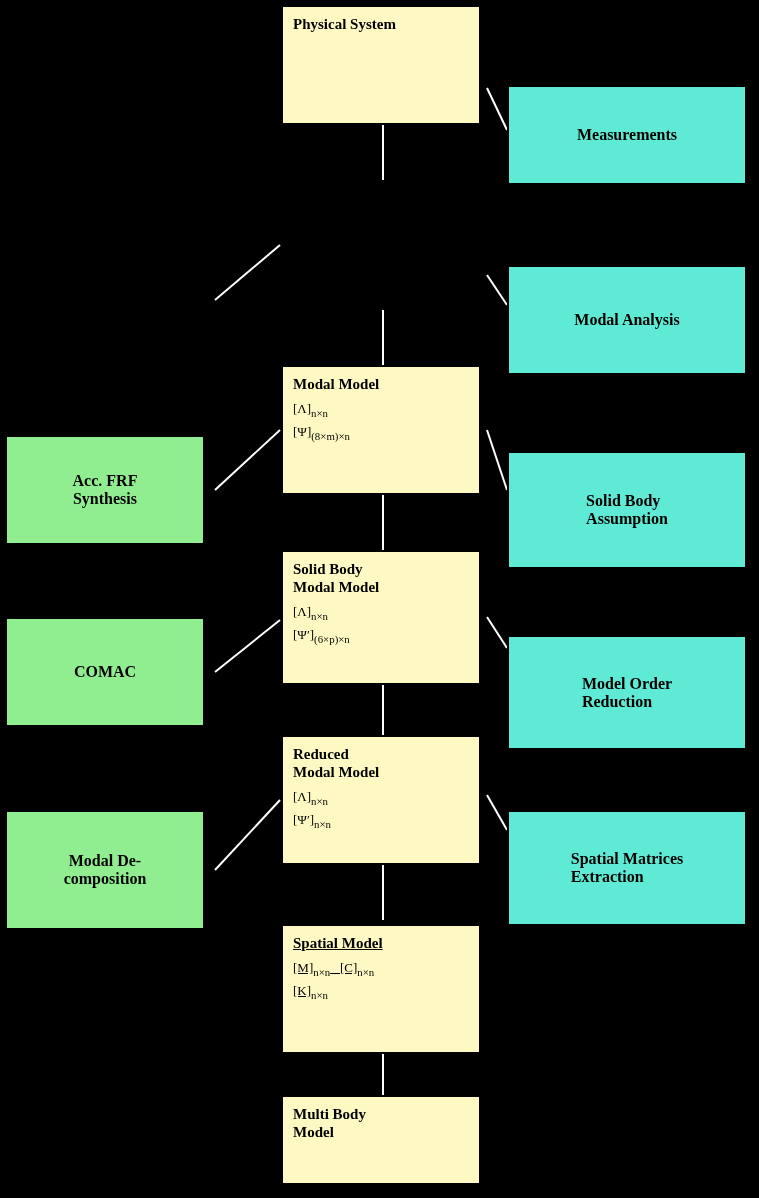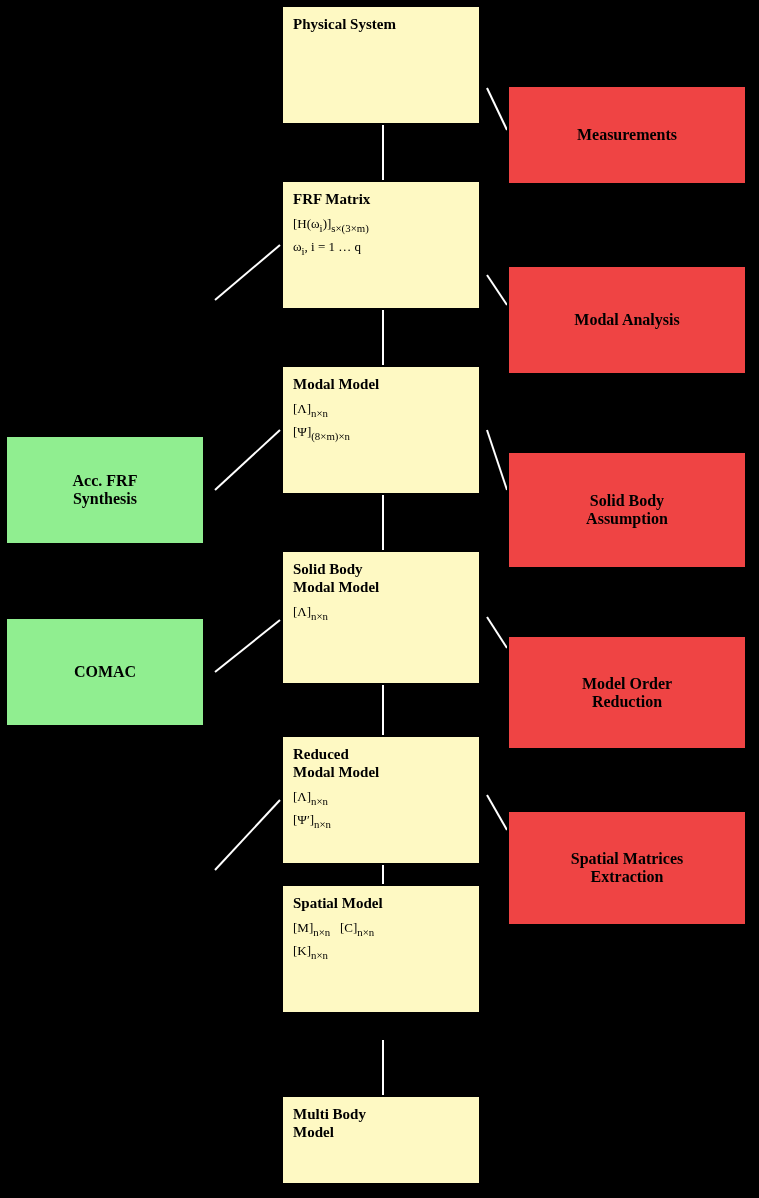--- a/index.html
+++ b/index.html
@@ -32,23 +32,23 @@
       background: #90EE90;
       border: 2px solid #000;
       text-align: center;
       padding: 8px 10px;
       font-weight: bold;
     }
 
     
     .purple-box {
       position: absolute;
-      background: #ef4444;
+      background: #5eead4;
       border: 2px solid #000;
-      text-align: center;
+      text-align: left;
       padding: 8px 10px;
       font-weight: bold;
     }
 
     .box-title {
       font-weight: bold;
       font-size: 15px;
     }
 
     .box-content {
@@ -102,72 +102,69 @@
 
     <line x1="487" y1="617" x2="507" y2="648" stroke="white" stroke-width="2"></line>
 
     <line x1="487" y1="795" x2="507" y2="830" stroke="white" stroke-width="2"></line>
   </svg>
 
   <div class="white-box" style="left: 281px; top: 5px; width: 200px; height: 120px;">
     <span class="box-title">Physical System</span>
   </div>
 
-  <div class="white-box" style="left: 281px; top: 180px; width: 200px; height: 130px;">
-    <span class="box-title">FRF Matrix</span>
-    <div class="box-content">
-      <div>[H(ω<sub>i</sub>)]<sub>s×(3×m)</sub></div>
-      <div>ω<sub>i</sub>, i = 1 … q</div>
-    </div>
-  </div>
 
   <div class="white-box" style="left: 281px; top: 365px; width: 200px; height: 130px;">
     <span class="box-title">Modal Model</span>
     <div class="box-content">
       <div>[Λ]<sub>n×n</sub></div>
       <div>[Ψ]<sub>(8×m)×n</sub></div>
     </div>
   </div>
 
   <div class="white-box" style="left: 281px; top: 550px; width: 200px; height: 135px;">
     <span class="box-title">Solid Body<br>Modal Model</span>
     <div class="box-content">
       <div>[Λ]<sub>n×n</sub></div>
+      <div>[Ψ′]<sub>(6×p)×n</sub></div>
     </div>
   </div>
 
   <div class="white-box" style="left: 281px; top: 735px; width: 200px; height: 130px;">
     <span class="box-title">Reduced<br>Modal Model</span>
     <div class="box-content">
       <div>[Λ]<sub>n×n</sub></div>
       <div>[Ψ′]<sub>n×n</sub></div>
     </div>
   </div>
 
-  <div class="white-box" style="left: 281px; top: 884px; width: 200px; height: 130px;">
+  <div class="white-box" style="left: 281px; top: 924px; width: 200px; height: 130px; text-decoration: underline;">
     <span class="box-title">Spatial Model</span>
     <div class="box-content">
       <div>[M]<sub>n×n</sub> &nbsp; [C]<sub>n×n</sub></div>
       <div>[K]<sub>n×n</sub></div>
     </div>
   </div>
 
   <div class="white-box" style="left: 281px; top: 1095px; width: 200px; height: 90px;">
     <span class="box-title">Multi Body<br>Model</span>
   </div>
 
 
   <div class="green-box" style="left: 5px; top: 435px; width: 200px; height: 110px; display: flex; align-items: center; justify-content: center;">
     <span>Acc. FRF<br>Synthesis</span>
   </div>
 
   <div class="green-box" style="left: 5px; top: 617px; width: 200px; height: 110px; display: flex; align-items: center; justify-content: center;">
     <span>COMAC</span>
   </div>
 
+  <div class="green-box" style="left: 5px; top: 810px; width: 200px; height: 120px; display: flex; align-items: center; justify-content: center;">
+    <span>Modal De-<br>composition</span>
+  </div>
 
   <div class="purple-box" style="left: 507px; top: 85px; width: 240px; height: 100px; display: flex; align-items: center; justify-content: center;">
     <span>Measurements</span>
   </div>
 
   <div class="purple-box" style="left: 507px; top: 265px; width: 240px; height: 110px; display: flex; align-items: center; justify-content: center;">
     <span>Modal Analysis</span>
   </div>
 
   <div class="purple-box" style="left: 507px; top: 451px; width: 240px; height: 118px; display: flex; align-items: center; justify-content: center;">

